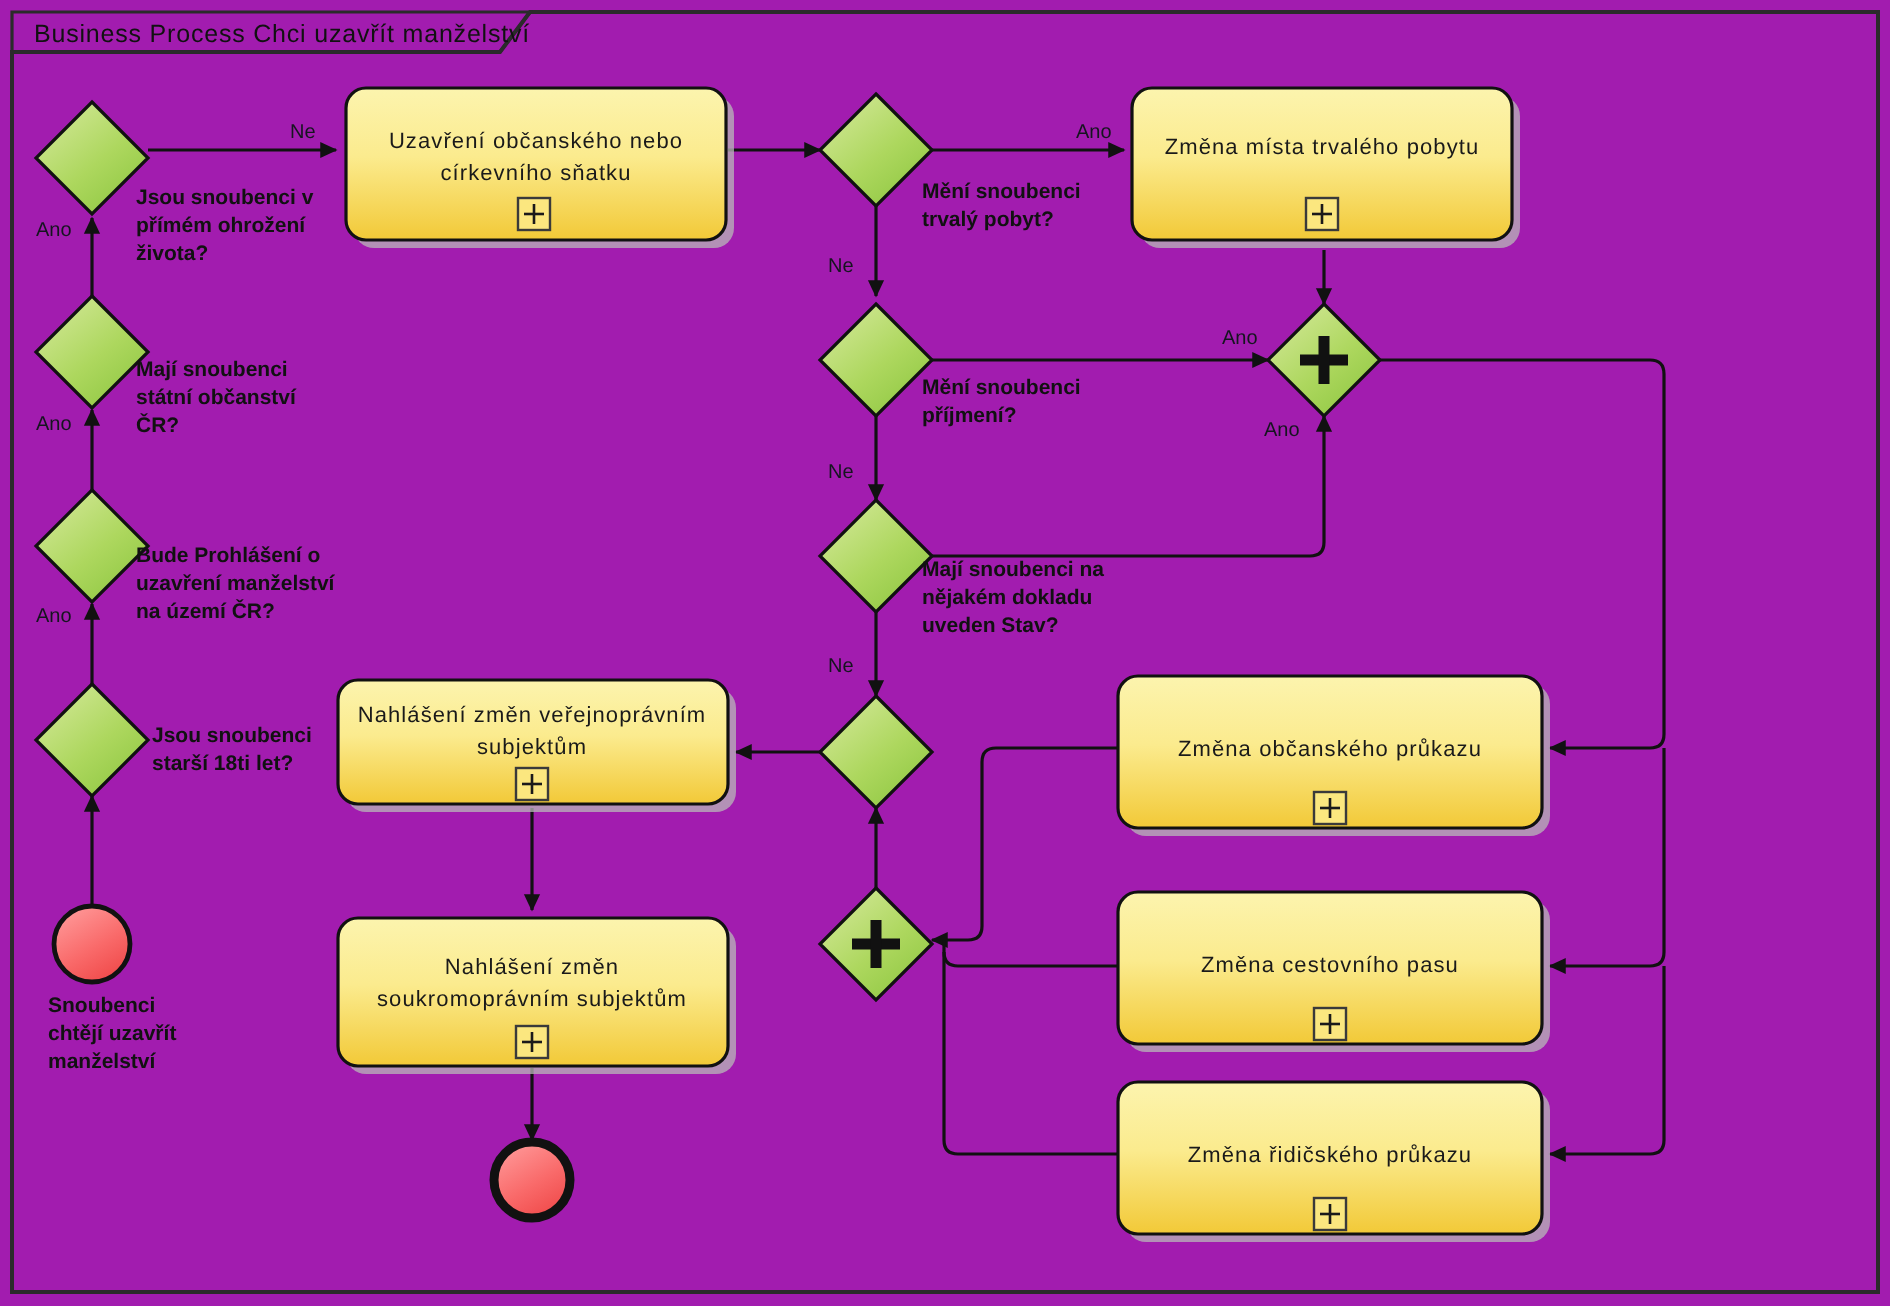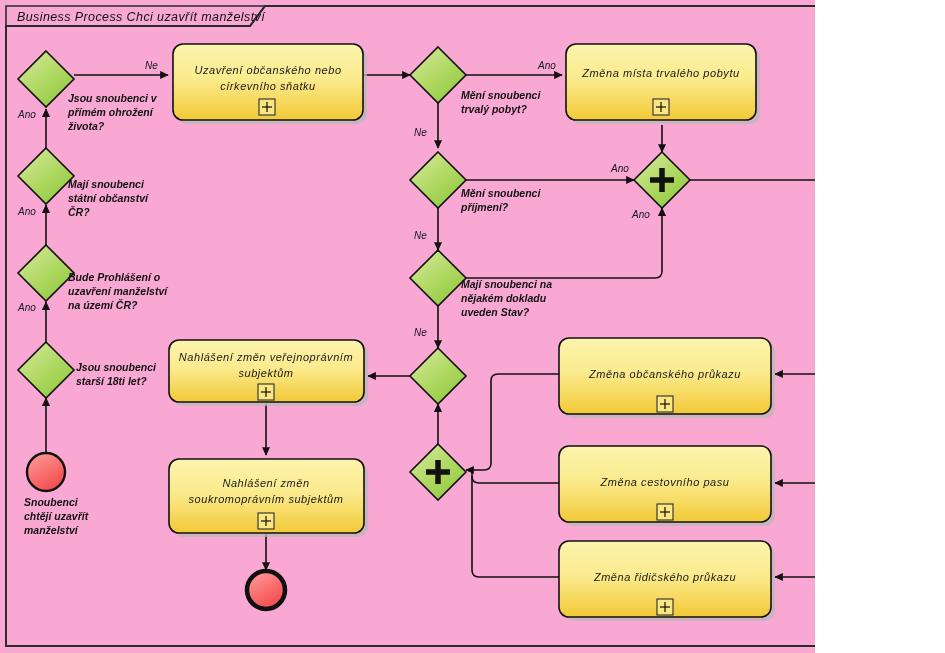--- a/index.html
+++ b/index.html
@@ -5,25 +5,24 @@
   html, body {
     margin: 0;
     padding: 0;
     background: #ffffff;
   }
   body {
     font-family: "Liberation Sans", sans-serif;
   }
   #canvas {
     position: relative;
-    width: 815px;
+    width: 945px;
     height: 653px;
-    background: #f9a8d4;
+    background: #a21caf;
     overflow: hidden;
-    font-style: italic;
   }
   svg#diagram {
     position: absolute;
     left: 0;
     top: 0;
     width: 945px;
     height: 653px;
   }
   .frame-rect {
     fill: none;

